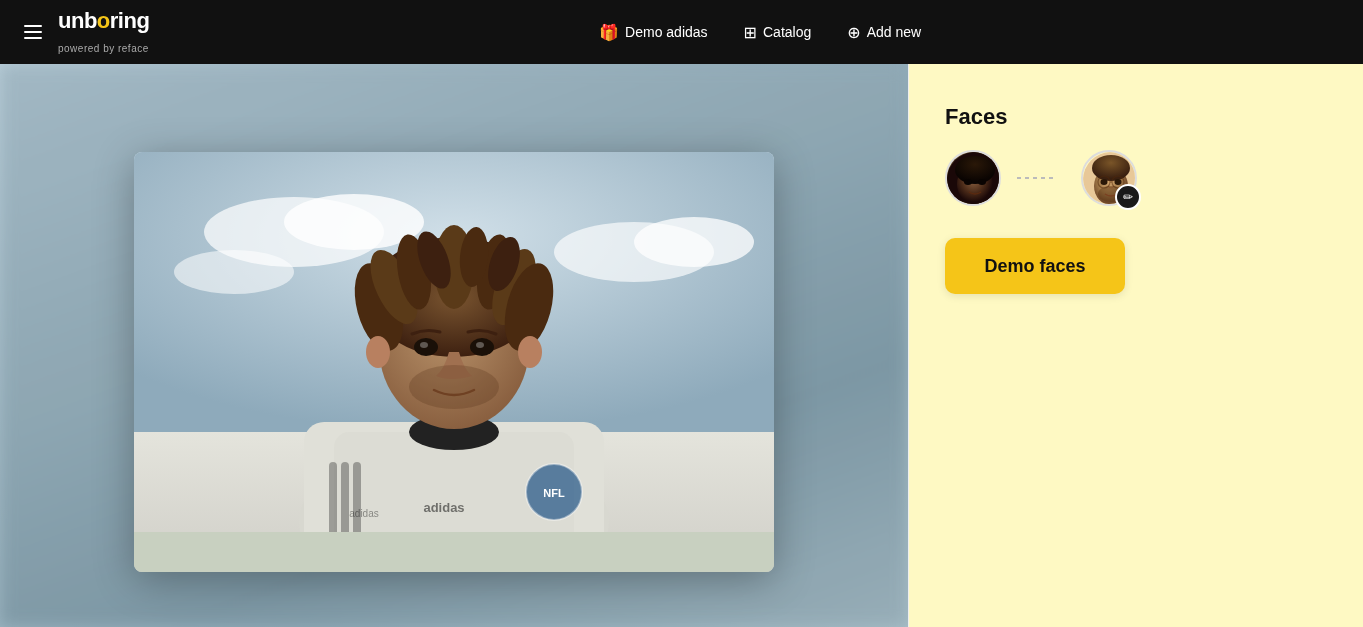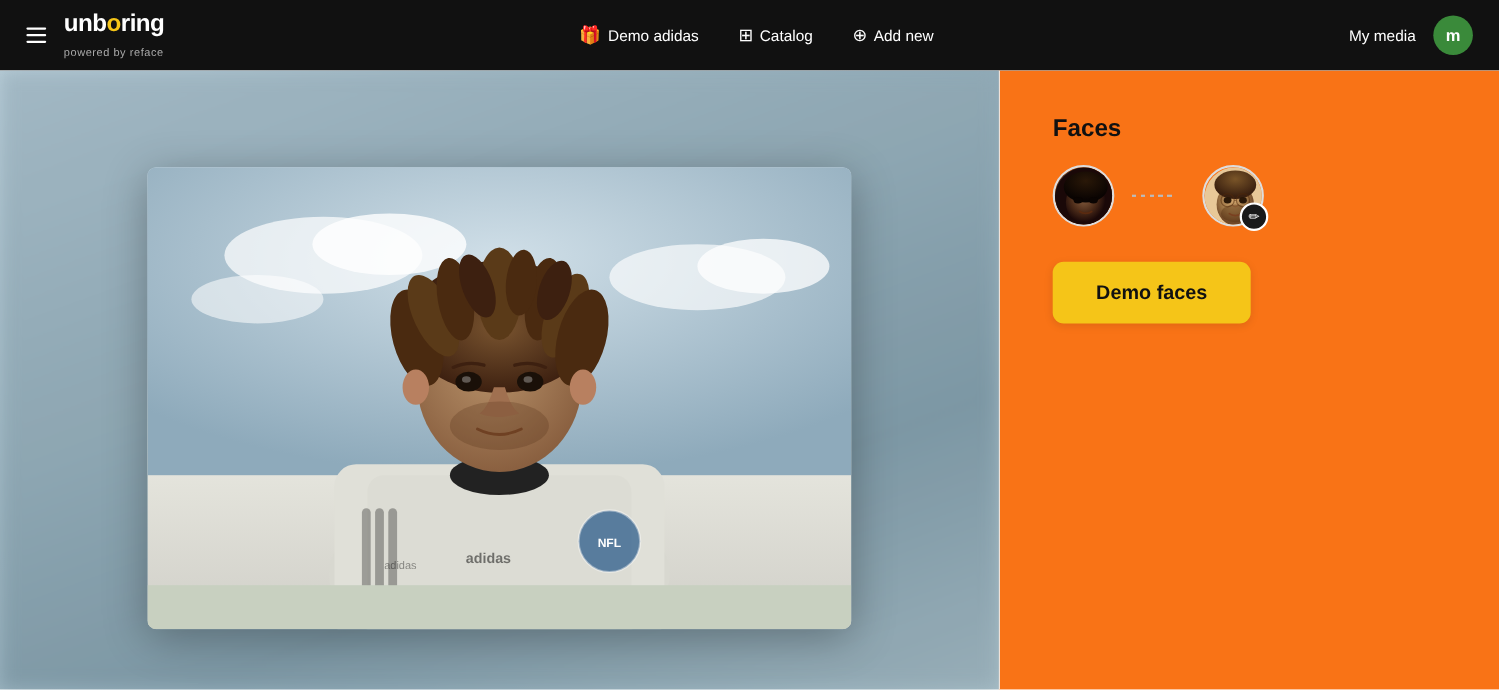--- a/index.html
+++ b/index.html
@@ -68,22 +68,22 @@
       width: 100%; height: 100%;
       background: linear-gradient(180deg, #c8d8e4 0%, #aabfcf 35%, #e8e8e0 60%, #d0cfc8 100%);
       position: relative;
       display: flex; align-items: flex-start; justify-content: center;
     }
     .player-svg { width: 100%; height: 100%; }
 
     
     .right-panel {
       flex: 1;
-      background: #f97316;
-      padding: 40px 48px;
+      background: #fef9c3;
+      padding: 40px 36px;
       display: flex;
       flex-direction: column;
       gap: 32px;
       border-left: 1px solid #eee;
     }
     .faces-section { display: flex; flex-direction: column; gap: 20px; }
     .faces-title { font-size: 22px; font-weight: 700; color: #111; }
     .faces-row { display: flex; align-items: center; gap: 16px; }
     .face-avatar {
       width: 56px; height: 56px; border-radius: 50%; overflow: hidden;
@@ -144,24 +144,20 @@
     <div class="nav-item">
       <span class="nav-icon">⊞</span>
       <span>Catalog</span>
     </div>
     <div class="nav-item">
       <span class="nav-icon">⊕</span>
       <span>Add new</span>
     </div>
   </nav>
 
-  <div class="header-right">
-    <span class="my-media-label">My media</span>
-    <div class="avatar-circle">m</div>
-  </div>
 </header>
 
 <div class="main">
 
   <div class="image-area">
     <div class="image-blur-bg"></div>
     <div class="main-image-frame">
       <div class="player-canvas">
 
         <svg class="player-svg" viewBox="0 0 640 420" xmlns="http://www.w3.org/2000/svg">

